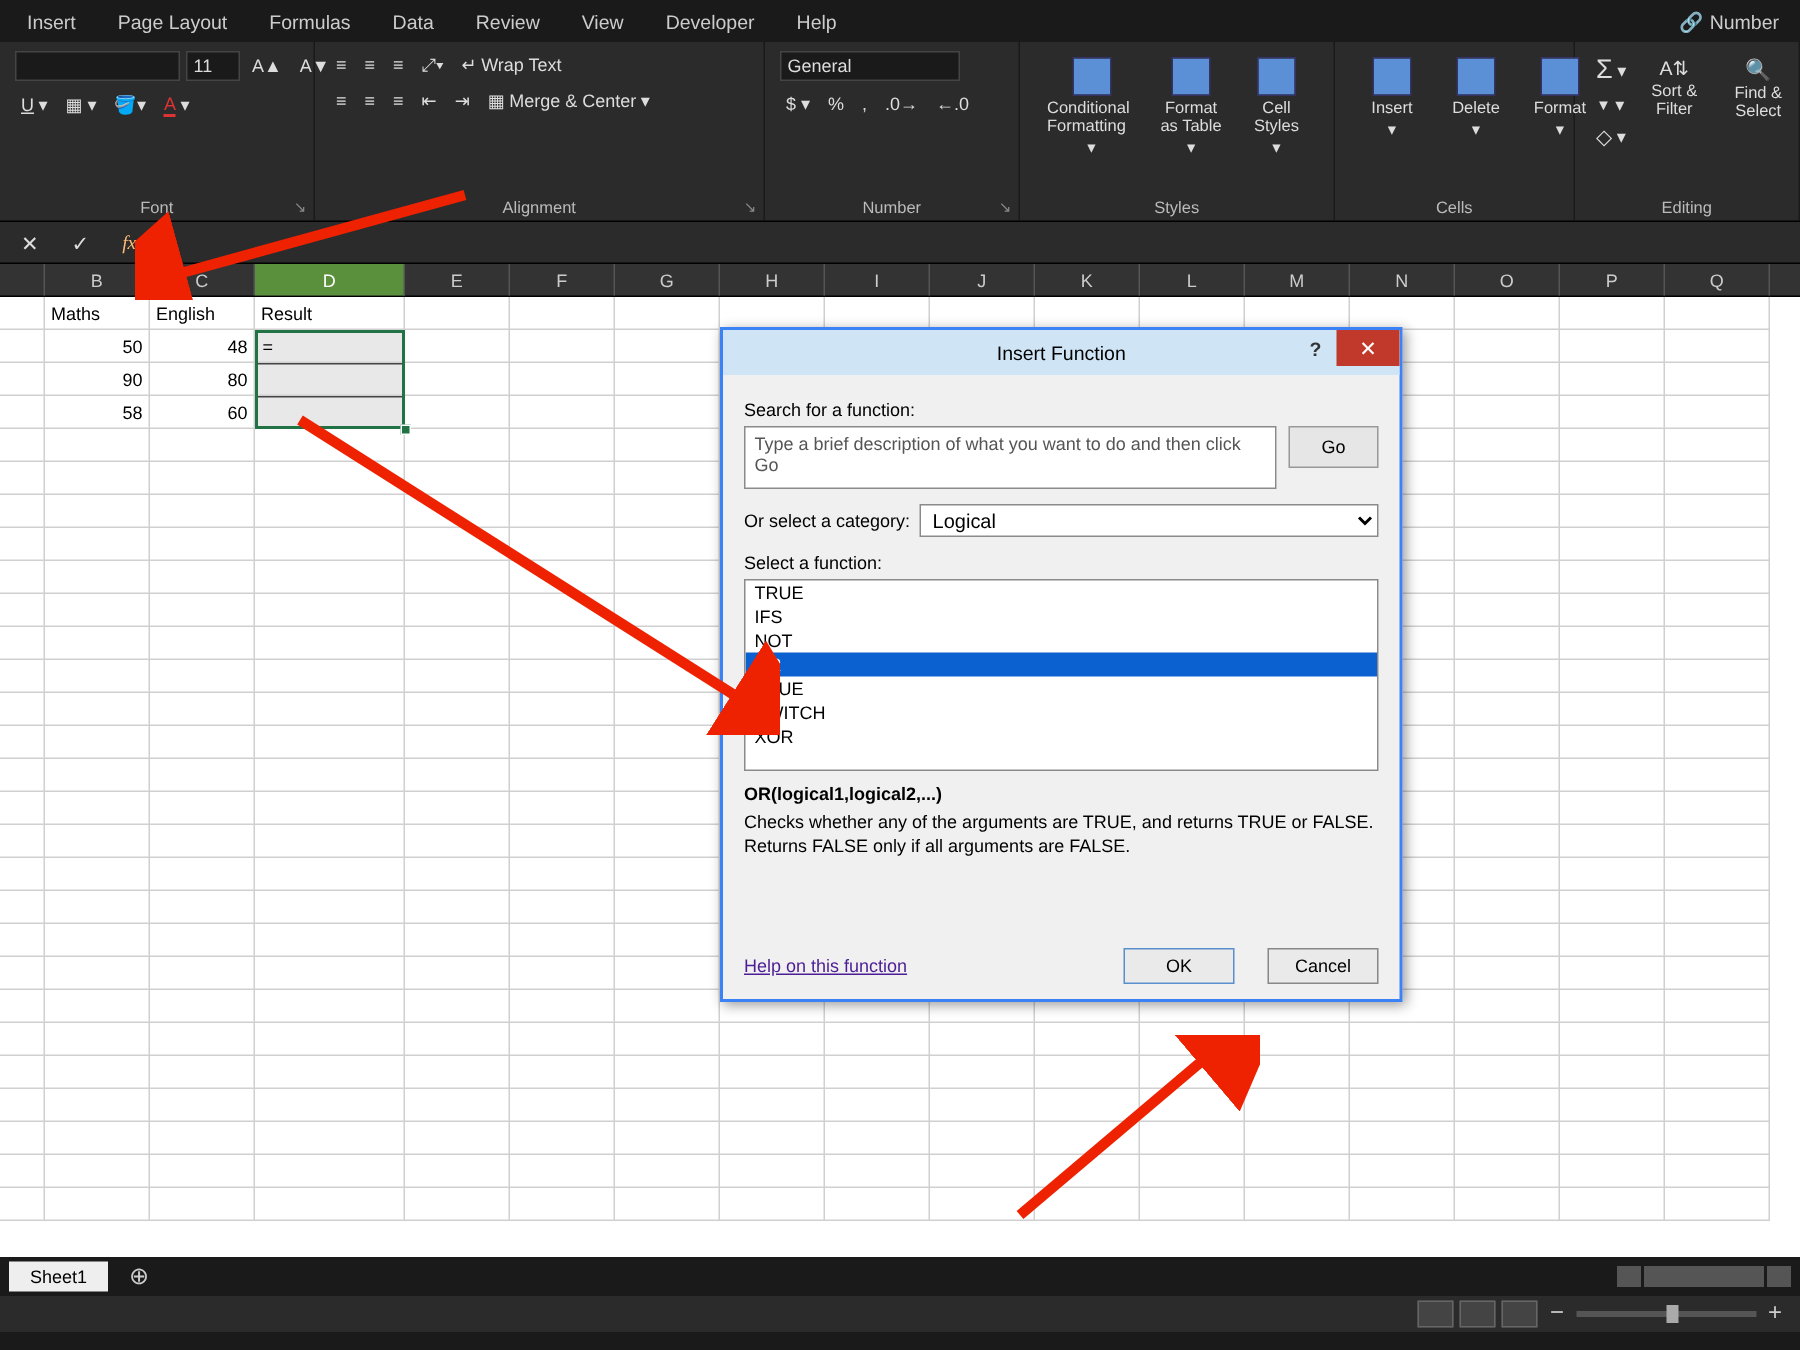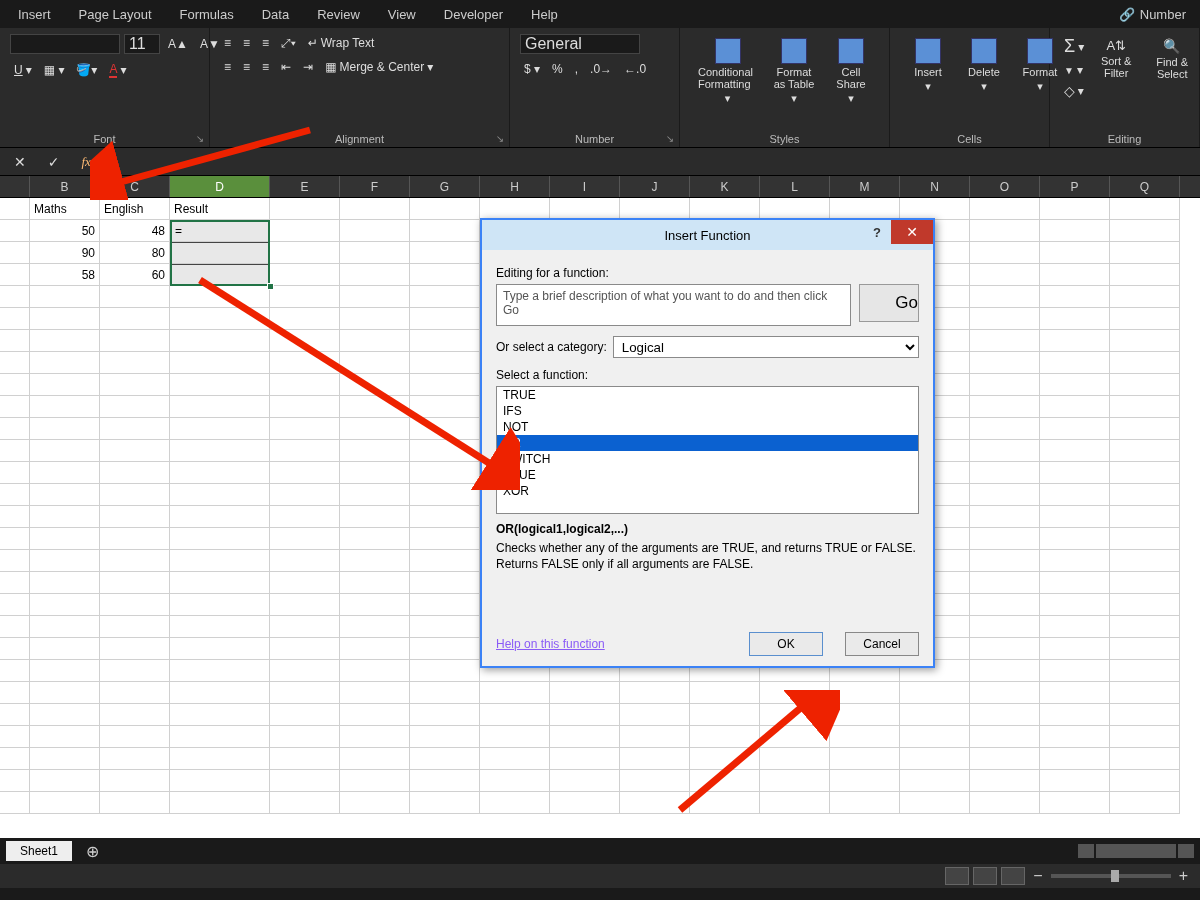--- a/index.html
+++ b/index.html
@@ -10,21 +10,21 @@
 .ribbon-tabs .tab { padding: 4px 14px; cursor: pointer; }
 .ribbon-tabs .share { margin-left: auto; padding: 4px 10px; display: flex; align-items: center; gap: 4px; }
 
 
 .ribbon { background: #2b2b2b; border-bottom: 1px solid #000; display: flex; height: 120px; }
 .ribbon-group { border-right: 1px solid #1a1a1a; padding: 6px 10px 2px 10px; display: flex; flex-direction: column; position: relative; }
 .ribbon-group-label { font-size: 11px; color: #bbb; text-align: center; padding-top: 2px; margin-top: auto; }
 .ribbon-row { display: flex; align-items: center; gap: 4px; }
 .rib-btn { background: transparent; border: none; color: #ddd; font-size: 12px; padding: 2px 4px; cursor: pointer; display: flex; align-items: center; gap: 3px; }
 .rib-big { display: flex; flex-direction: column; align-items: center; gap: 2px; padding: 4px 8px; cursor: pointer; color: #ddd; font-size: 11px; min-width: 56px; }
-.sel { background: #1a1a1a; border: 1px solid #444; color: #ddd; font-size: 16px; padding: 1px 4px; height: 20px; }
+.sel { background: #1a1a1a; border: 1px solid #444; color: #ddd; font-size: 12px; padding: 1px 4px; height: 20px; }
 .font-box { width: 110px; }
 .size-box { width: 36px; }
 .num-box { width: 120px; }
 .dialog-launcher { position: absolute; right: 2px; bottom: 2px; width: 14px; height: 14px; color: #888; font-size: 10px; display: flex; align-items: center; justify-content: center; cursor: pointer; }
 
 
 .formula-bar { background: #2b2b2b; display: flex; align-items: center; height: 28px; border-bottom: 1px solid #000; gap: 14px; padding-left: 10px; }
 .fbar-btn { color: #ddd; font-size: 14px; padding: 0 4px; cursor: pointer; }
 .fbar-btn.fx { font-style: italic; font-family: Liberation Serif, serif; font-size: 13px; color: #fdba74; }
 .fbar-input { flex: 1; background: #2b2b2b; border: none; color: #ddd; height: 22px; padding: 0 6px; }
@@ -61,30 +61,30 @@
 
 
 .dialog { position: absolute; left: 480px; top: 218px; width: 455px; background: #f0f0f0; border: 2px solid #3b82f6; box-shadow: 2px 2px 8px rgba(0,0,0,0.4); font-size: 12px; color: #000; }
 .dlg-title { background: #cfe5f6; height: 30px; display: flex; align-items: center; justify-content: center; position: relative; font-size: 13px; }
 .dlg-close { position: absolute; right: 0; top: 0; width: 42px; height: 24px; background: #c0392b; color: #fff; display: flex; align-items: center; justify-content: center; cursor: pointer; font-size: 14px; }
 .dlg-help { position: absolute; right: 44px; top: 2px; width: 24px; height: 20px; color: #333; display: flex; align-items: center; justify-content: center; cursor: pointer; font-weight: bold; }
 .dlg-body { padding: 10px 14px; }
 .dlg-label { margin: 6px 0 4px 0; }
 .dlg-search-row { display: flex; gap: 8px; align-items: flex-start; }
 .dlg-search { flex: 1; height: 42px; border: 1px solid #8a8a8a; background: #fff; padding: 4px 6px; font-size: 12px; color: #555; }
-.dlg-go { width: 60px; height: 38px; background: #e6e6e6; border: 1px solid #999; cursor: pointer; font-size: 17px; text-align: right; }
+.dlg-go { width: 60px; height: 28px; background: #e6e6e6; border: 1px solid #999; cursor: pointer; font-size: 12px; }
 .dlg-cat-row { display: flex; align-items: center; gap: 6px; margin: 10px 0; }
 .dlg-cat { flex: 1; height: 22px; border: 1px solid #8a8a8a; background: #fff; padding: 0 4px; }
 .dlg-list { border: 1px solid #8a8a8a; background: #fff; height: 128px; overflow-y: auto; }
 .dlg-list-item { padding: 1px 6px; cursor: pointer; }
 .dlg-list-item.selected { background: #0b61d0; color: #fff; }
 .dlg-syntax { font-weight: bold; margin-top: 8px; }
 .dlg-desc { margin-top: 4px; line-height: 1.35; }
 .dlg-footer { display: flex; align-items: center; margin-top: 60px; }
-.dlg-link { color: #8b5cf6; text-decoration: underline; cursor: pointer; }
+.dlg-link { color: #4c1d95; text-decoration: underline; cursor: pointer; }
 .dlg-btns { margin-left: auto; display: flex; gap: 22px; }
 .dlg-btn { width: 74px; height: 24px; border: 1px solid #888; background: #eaeaea; cursor: pointer; font-size: 12px; }
 .dlg-btn.primary { border: 1px solid #5a8fce; }
 
 
 .arrow { position: absolute; pointer-events: none; }
 
 
 .icon-generic { width: 26px; height: 26px; display: inline-block; }
 .grid-ico { background-image: linear-gradient(#5b90d6,#5b90d6); background-size: 100% 100%; border: 1px solid #336; }
@@ -169,21 +169,21 @@
         <span style="text-align:left">Conditional Formatting</span>
         <span>▾</span>
       </div>
     <div class="rib-big">
         <span class="icon-generic grid-ico"></span>
         <span style="text-align:center">Format as Table</span>
         <span>▾</span>
       </div>
     <div class="rib-big">
         <span class="icon-generic grid-ico"></span>
-        <span style="text-align:center">Cell Share</span>
+        <span style="text-align:center">Cell Styles</span>
         <span>▾</span>
       </div>
     <div class="ribbon-group-label" style="position:absolute;bottom:2px;left:0;right:0">Styles</div>
   </div>
 
   <div class="ribbon-group" style="width:160px;flex-direction:row;align-items:flex-start">
     <div class="rib-big">
         <span class="icon-generic grid-ico"></span>
         <span>Insert</span>
         <span>▾</span>
@@ -802,37 +802,37 @@
   <span style="color:#ccc;padding:0 4px">+</span>
 </div>
 
 <div class="dialog">
   <div class="dlg-title">
     <span>Insert Function</span>
     <div class="dlg-help">?</div>
     <div class="dlg-close">✕</div>
   </div>
   <div class="dlg-body">
-    <div class="dlg-label">Editing for a function:</div>
+    <div class="dlg-label">Search for a function:</div>
     <div class="dlg-search-row">
       <div class="dlg-search">Type a brief description of what you want to do and then click Go</div>
       <button class="dlg-go">Go</button>
     </div>
     <div class="dlg-cat-row">
       <span>Or select a category:</span>
       <select class="dlg-cat"><option>Logical</option></select>
     </div>
     <div class="dlg-label">Select a function:</div>
     <div class="dlg-list" id="fn-list">
         <div class="dlg-list-item">TRUE</div>
         <div class="dlg-list-item">IFS</div>
         <div class="dlg-list-item">NOT</div>
         <div class="dlg-list-item selected">OR</div>
+        <div class="dlg-list-item">TRUE</div>
         <div class="dlg-list-item">SWITCH</div>
-        <div class="dlg-list-item">TRUE</div>
         <div class="dlg-list-item">XOR</div>
       </div>
     <div class="dlg-syntax">OR(logical1,logical2,...)</div>
     <div class="dlg-desc">Checks whether any of the arguments are TRUE, and returns TRUE or FALSE. Returns FALSE only if all arguments are FALSE.</div>
     <div class="dlg-footer">
       <span class="dlg-link">Help on this function</span>
       <div class="dlg-btns">
         <button class="dlg-btn primary">OK</button>
         <button class="dlg-btn">Cancel</button>
       </div>

